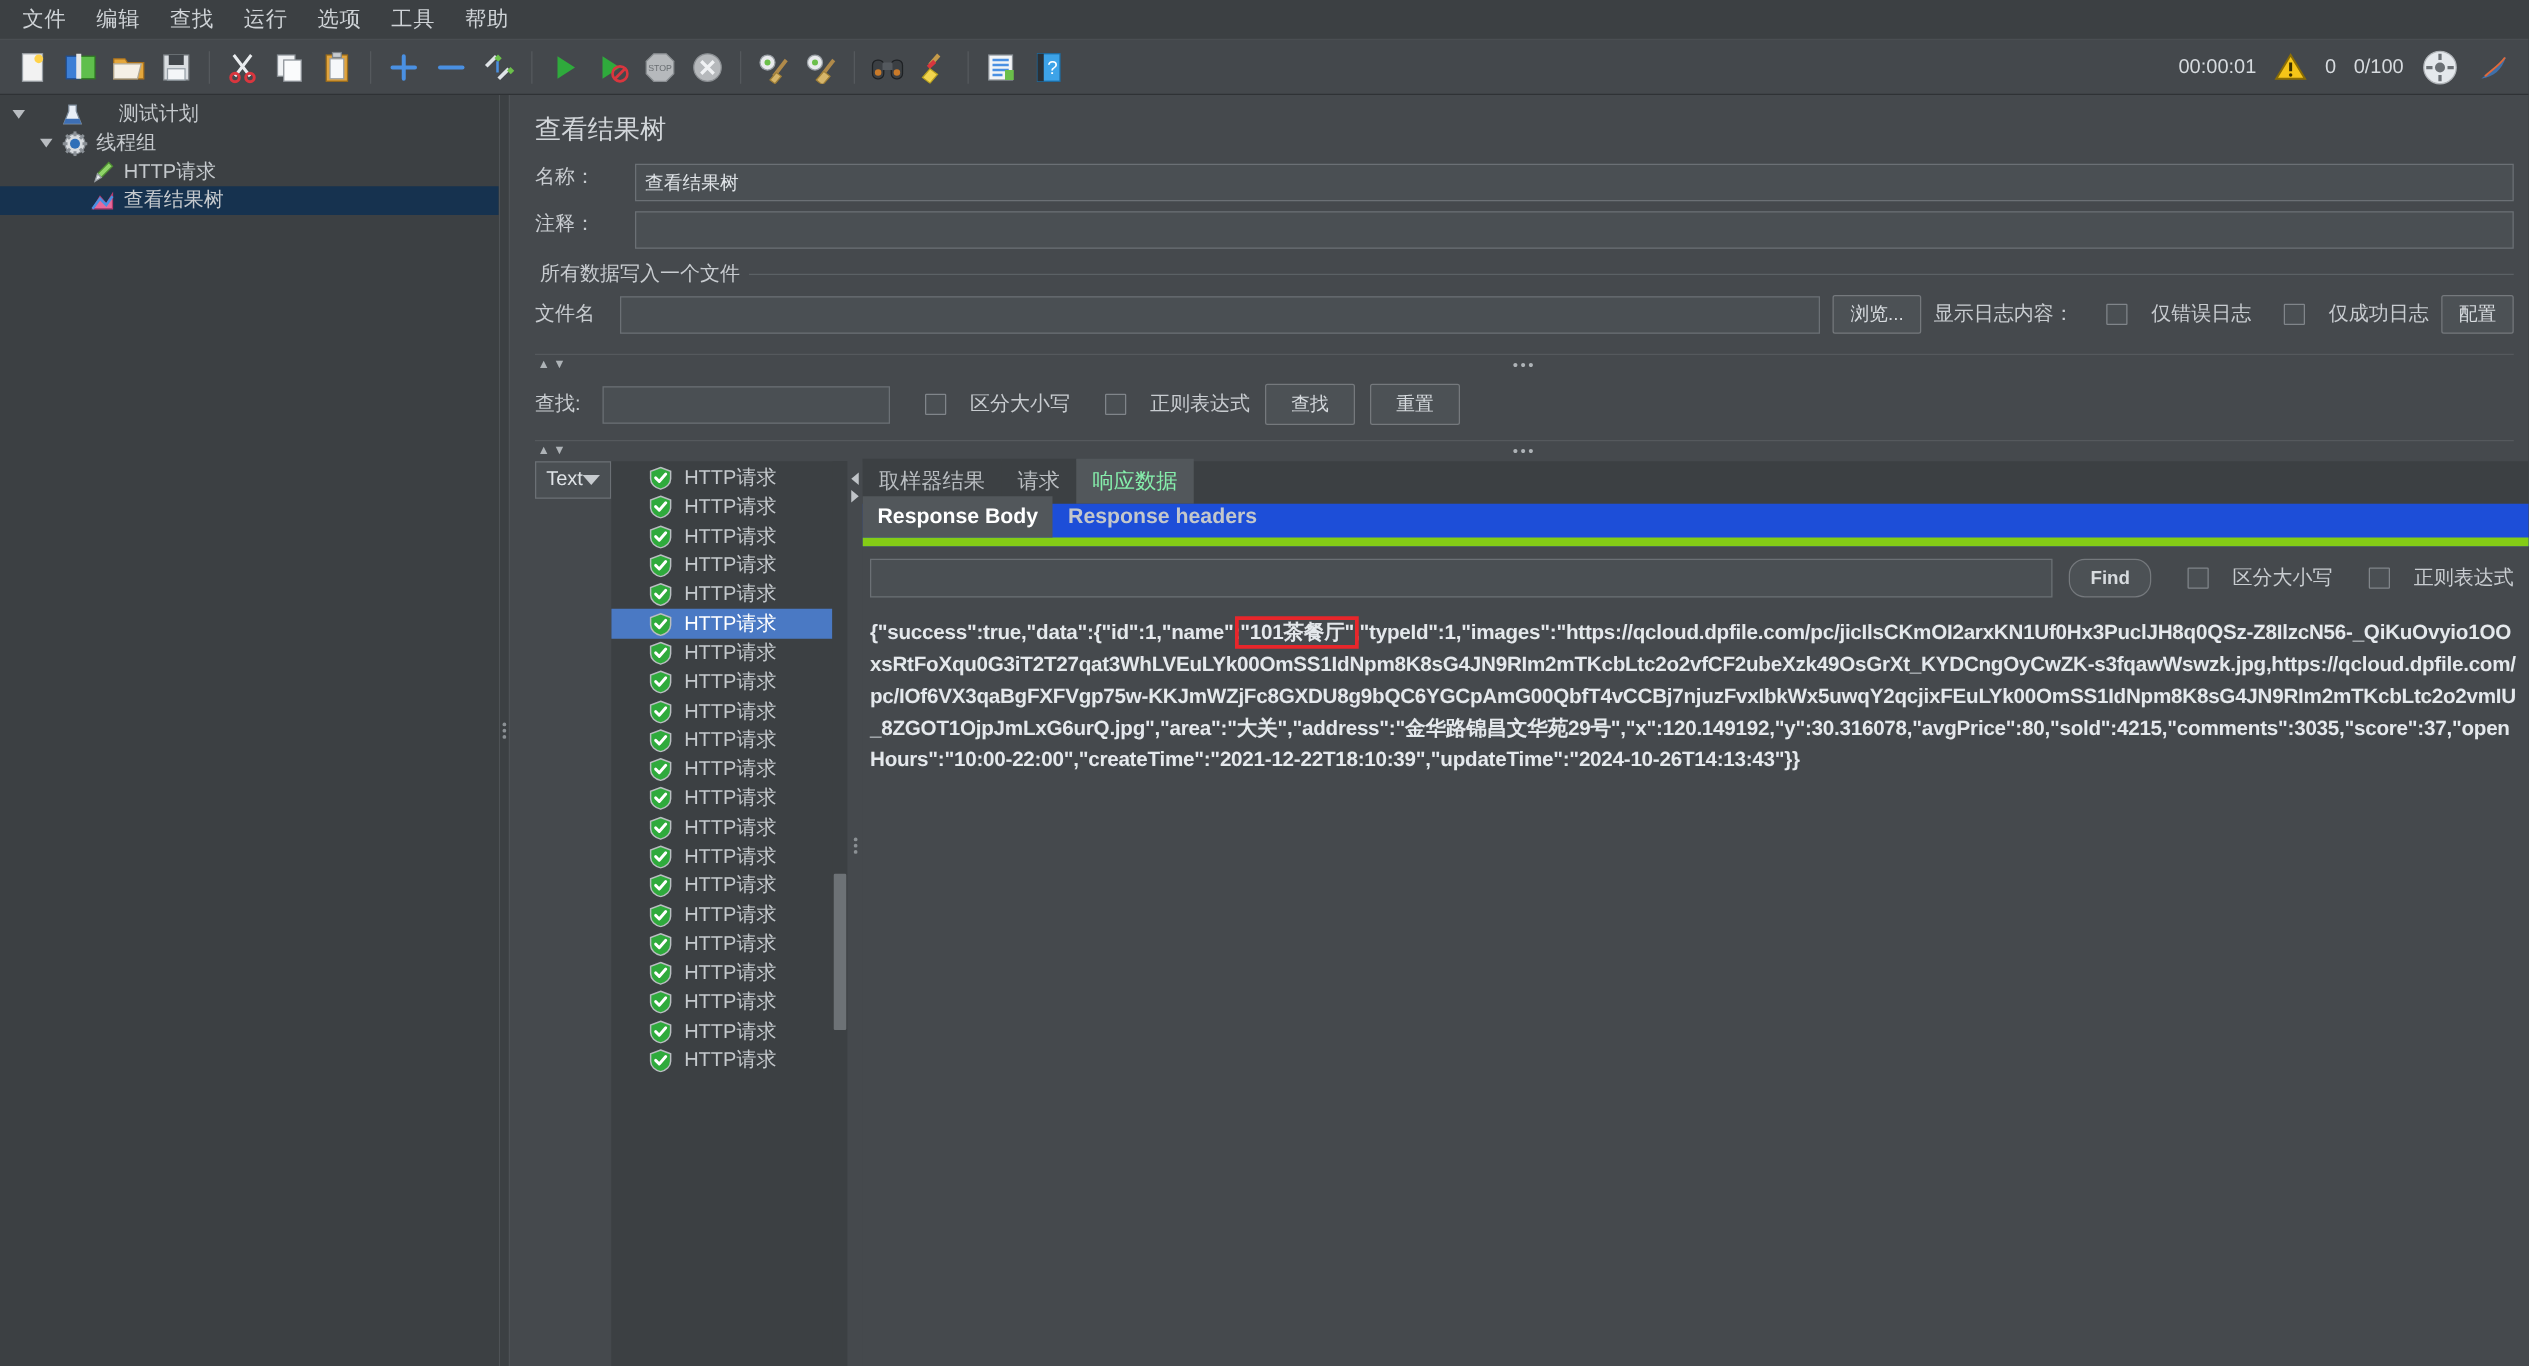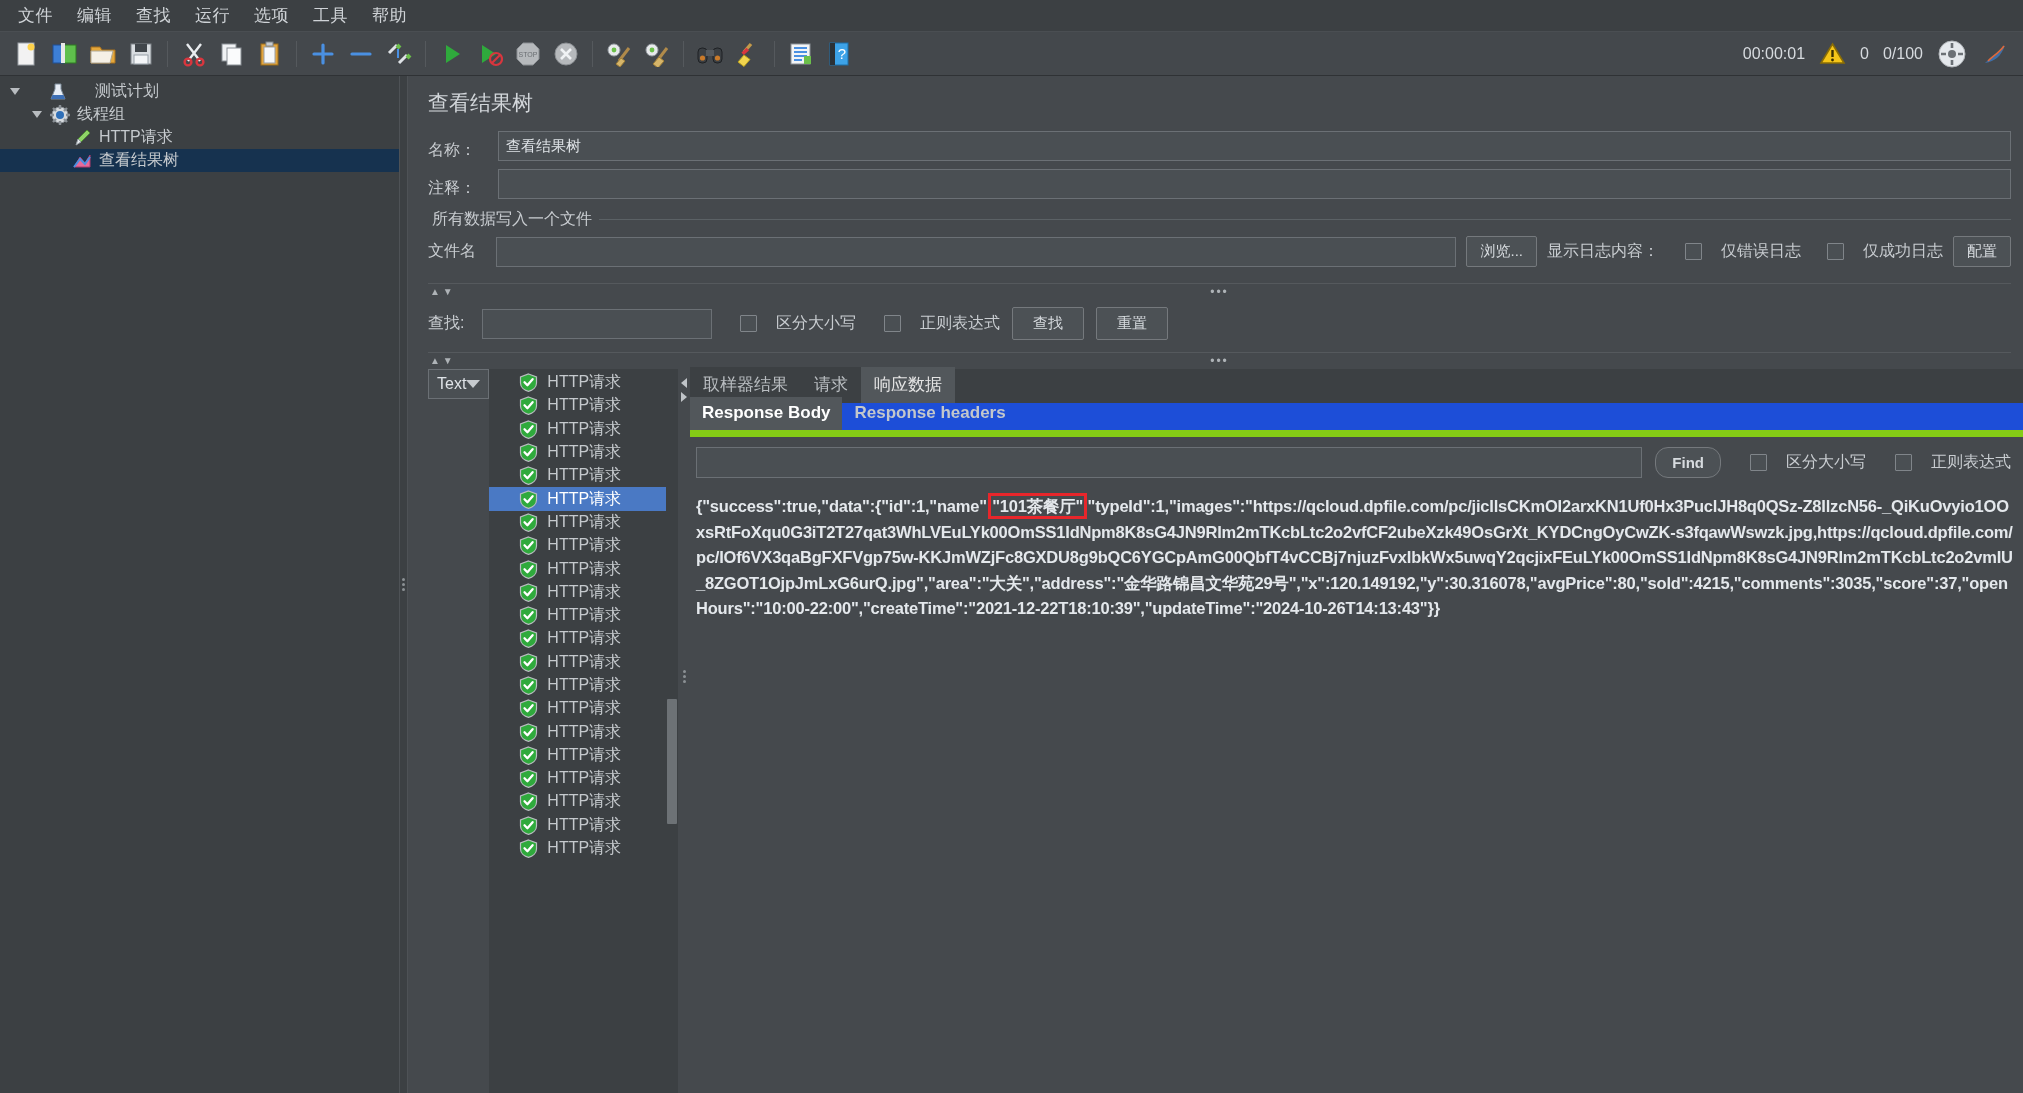--- a/index.html
+++ b/index.html
@@ -66,21 +66,21 @@
   .splitter-v { width: 9px; background: #3c4043; flex: 0 0 9px;
     border-left: 1px solid #4e5256; border-right: 1px solid #4e5256;
     display: flex; align-items: center; justify-content: center; cursor: col-resize; }
   .grip { width: 3px; height: 3px; background: #8b9094; border-radius: 50%; margin: 1px 0; }
   .grip-wrap { display: flex; flex-direction: column; }
 
   
   .right-panel { flex: 1 1 auto; background: #45494d; display: flex; flex-direction: column; min-width: 0; padding: 0 0 0 10px; }
   .panel-title { font-size: 21px; color: #d2d6da; padding: 13px 0 10px 10px; }
 
-  .form-row { display: flex; align-items: flex-end; padding: 4px 12px 4px 10px; gap: 10px; }
+  .form-row { display: flex; align-items: flex-start; padding: 4px 12px 4px 10px; gap: 20px; }
   .form-label { font-size: 16px; color: #c8ccd0; width: 60px; flex: 0 0 auto; }
   .txt-input {
     flex: 1 1 auto; height: 30px; background: #4a4f53; border: 1px solid #6b7075;
     color: #dfe3e7; font-size: 15px; padding: 0 7px; font-family: "Liberation Sans", sans-serif;
     outline: none;
   }
   .txt-input::placeholder { color: #8d9297; }
 
   fieldset.group {
     margin: 6px 12px 0 10px; border: none; border-top: 1px solid #5b6165;
@@ -154,21 +154,21 @@
   .tri.right { border-top: 5px solid transparent; border-bottom: 5px solid transparent; border-left: 6px solid #c0c4c8; }
   .sp-grip { position: absolute; top: 300px; display: flex; flex-direction: column; }
 
   
   .detail-pane { flex: 1 1 auto; display: flex; flex-direction: column; min-width: 0; background: #45494d; }
   .tabstrip { display: flex; align-items: flex-end; background: #3c4043; height: 34px; flex: 0 0 34px; }
   .tab {
     padding: 6px 13px 7px 13px; font-size: 17px; color: #b9bdc1; cursor: default;
     background: #3c4043; white-space: nowrap;
   }
-  .tab.active { background: #52575b; color: #e5e5e5; }
+  .tab.active { background: #52575b; color: #86efac; }
   .subtabstrip { display: flex; align-items: flex-end; height: 34px; flex: 0 0 34px; background: #1d4ed8; border-bottom: 7px solid #84cc16; text-align: center; }
   .subtab {
     padding: 6px 12px 7px 12px; font-size: 17px; color: #c3c7cb; cursor: default;
     font-weight: bold; white-space: nowrap;
   }
   .subtab.active { background: #52575b; color: #ffffff; }
 
   .find-row { display: flex; align-items: center; gap: 13px; padding: 10px 12px 8px 6px; }
   .find-input { flex: 1 1 auto; height: 31px; }
 

